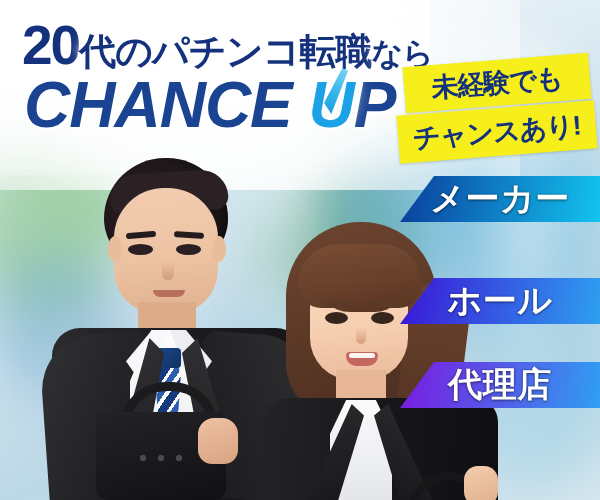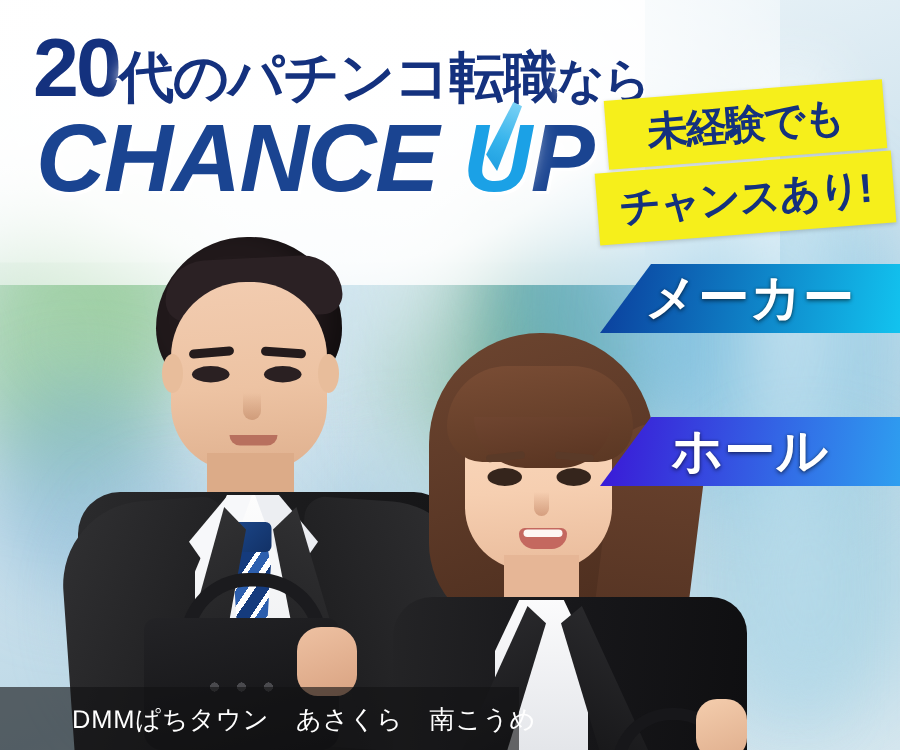--- a/index.html
+++ b/index.html
@@ -338,19 +338,17 @@
   <div class="u-swoosh"></div>
 
   <div class="badge">
     <div class="badge-row r1">未経験でも</div>
     <div class="badge-row r2">チャンスあり!</div>
   </div>
 
   <div class="cats">
     <div class="cat c0" style="background: linear-gradient(100deg, rgb(11, 61, 156) 0%, rgb(18, 195, 239) 100%);">メーカー</div>
     <div class="cat c1" style="background: linear-gradient(100deg, rgb(58, 22, 214) 0%, rgb(46, 159, 240) 100%);">ホール</div>
-  </div>
-
-  <div class="credit">
-    <span class="credit-text">DMMぱちタウン　あさくら　南こうめ</span>
-  </div>
+    <div class="cat c3" style="background: linear-gradient(100deg, rgb(122, 26, 224) 0%, rgb(47, 158, 242) 100%);">代理店</div>
+  </div>
+
 
 </div>
 
 </body></html>

